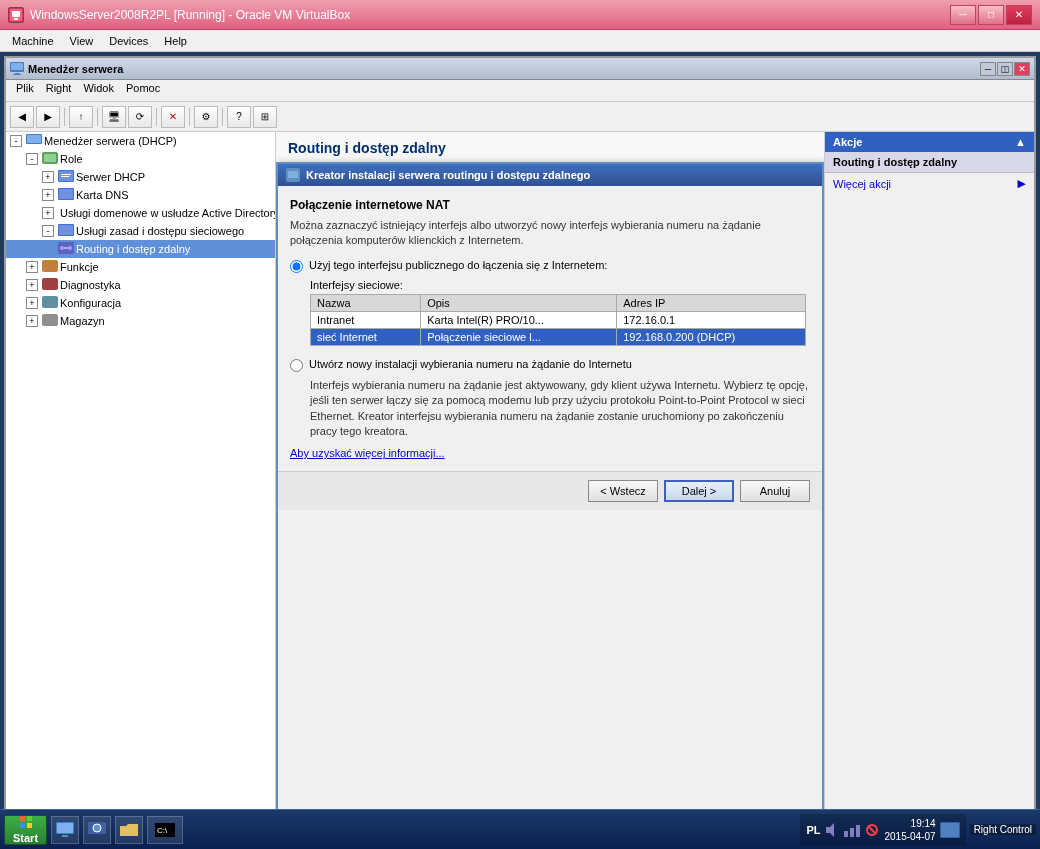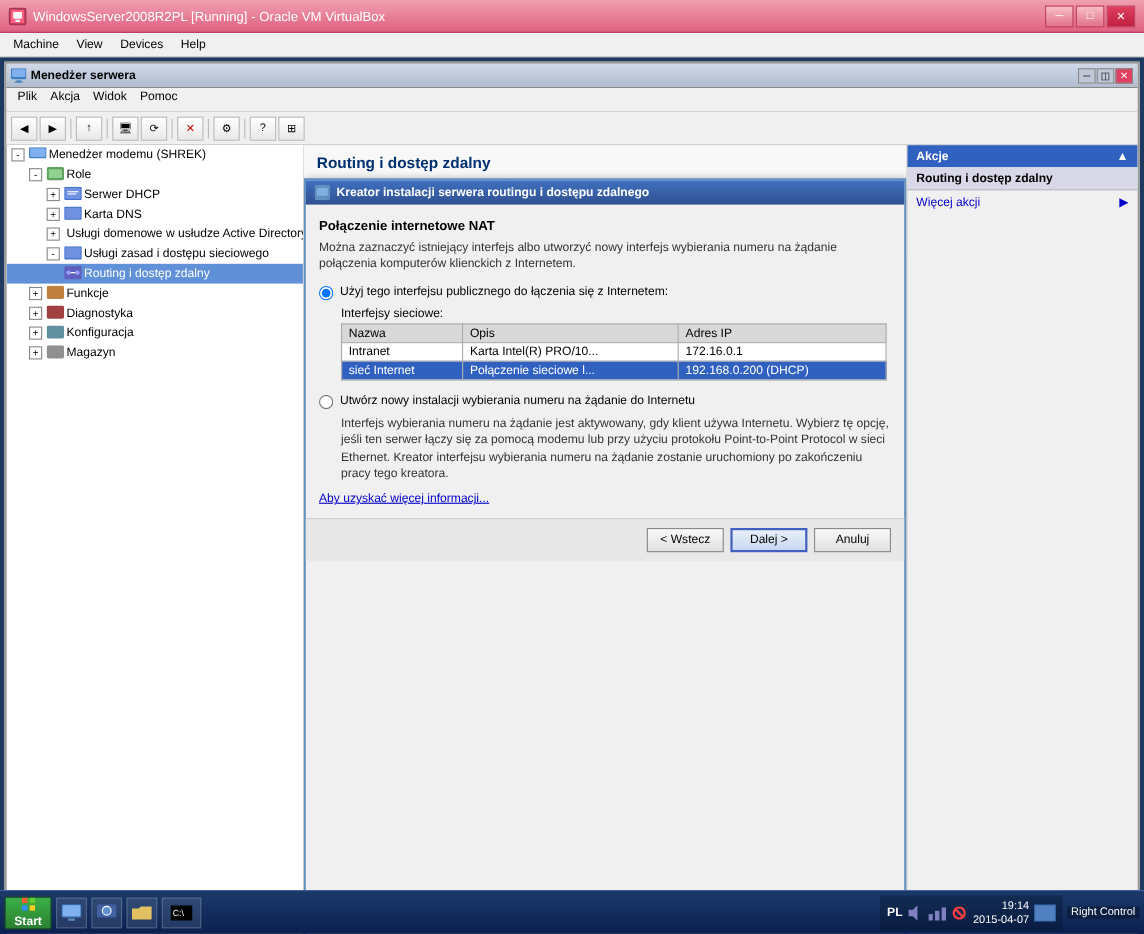--- a/index.html
+++ b/index.html
@@ -136,21 +136,21 @@
       </div>
       <div class="inner-title-controls">
         <button class="inner-tb-btn">─</button>
         <button class="inner-tb-btn">◫</button>
         <button class="inner-tb-btn" style="background:#e04060; color:#fff;">✕</button>
       </div>
     </div>
 
     <div class="inner-menu">
       <div class="inner-menu-item">Plik</div>
-      <div class="inner-menu-item">Akcja</div>
+      <div class="inner-menu-item">Right</div>
       <div class="inner-menu-item">Widok</div>
       <div class="inner-menu-item">Pomoc</div>
     </div>
 
     <div class="toolbar">
       <button class="toolbar-btn">◀</button>
       <button class="toolbar-btn">▶</button>
       <div class="toolbar-separator"></div>
       <button class="toolbar-btn">↑</button>
       <div class="toolbar-separator"></div>
@@ -168,21 +168,21 @@
     <div class="main-split">
 
       <div class="left-panel">
 
         <div class="tree-item">
           <span class="tree-expand">-</span>
           <svg width="16" height="14" viewBox="0 0 16 14">
               <rect width="16" height="10" fill="#4080c0" rx="1"></rect>
               <rect x="1" y="1" width="14" height="8" fill="#80b0f0" rx="1"></rect>
             </svg>
-          <span style="font-size:11px;">Menedżer modemu (SHREK)</span>
+          <span style="font-size:11px;">Menedżer serwera (DHCP)</span>
         </div>
 
         <div class="tree-item tree-indent-1">
           <span class="tree-expand">-</span>
           <svg width="16" height="14" viewBox="0 0 16 14">
               <rect width="16" height="12" fill="#60a060" rx="2"></rect>
               <rect x="2" y="2" width="12" height="8" fill="#90d090" rx="1"></rect>
             </svg>
           <span style="font-size:11px;">Role</span>
         </div>

